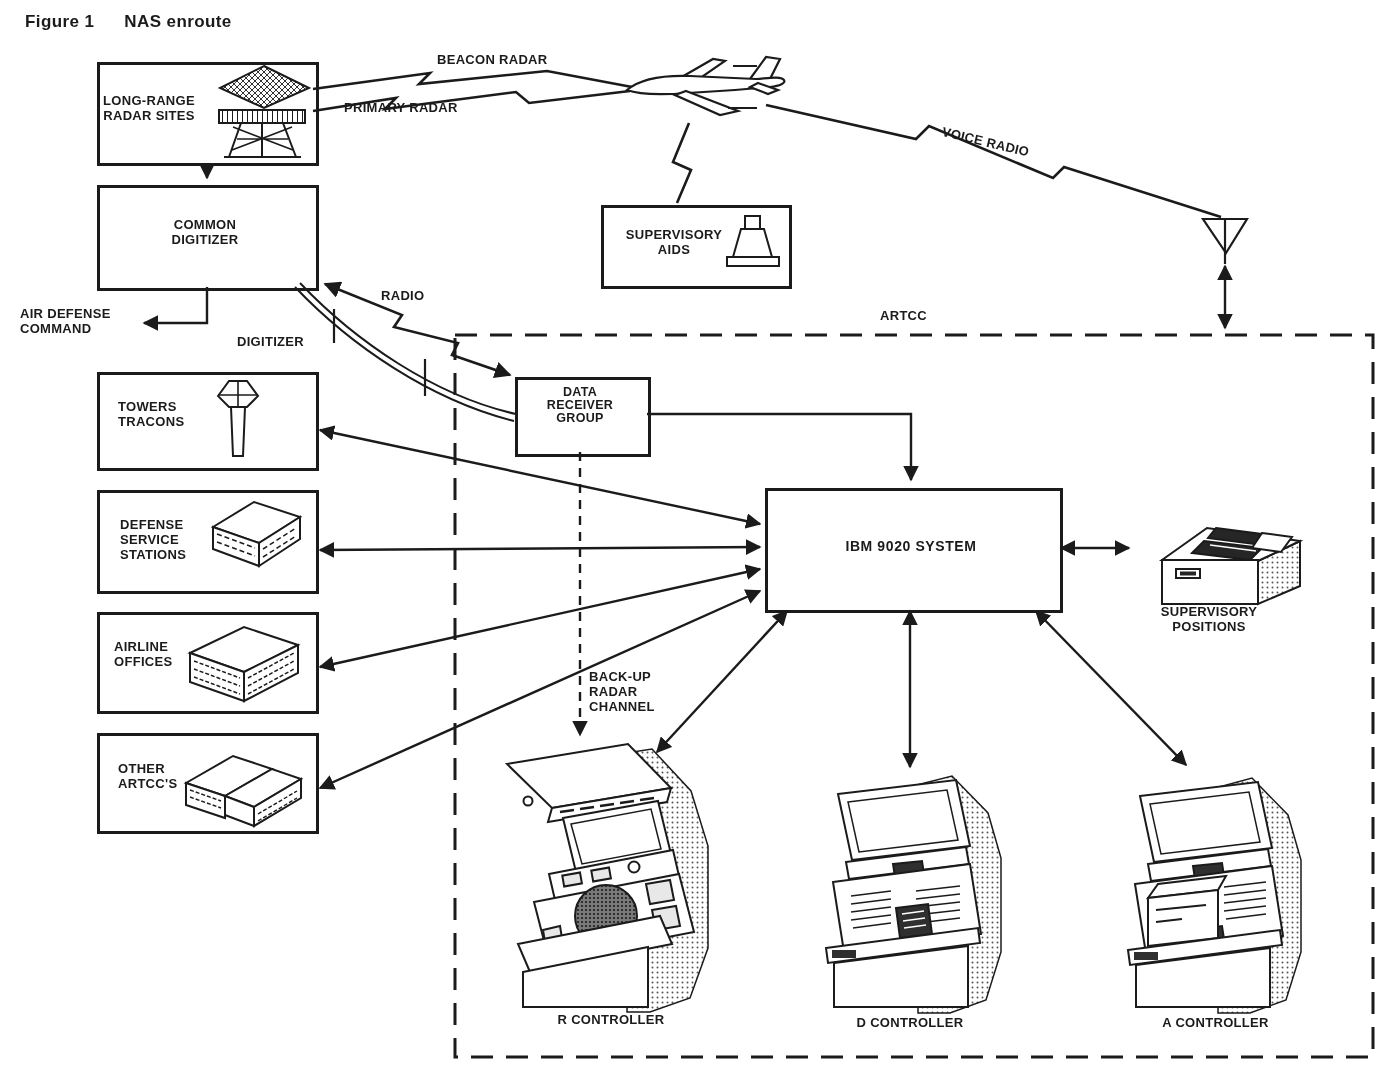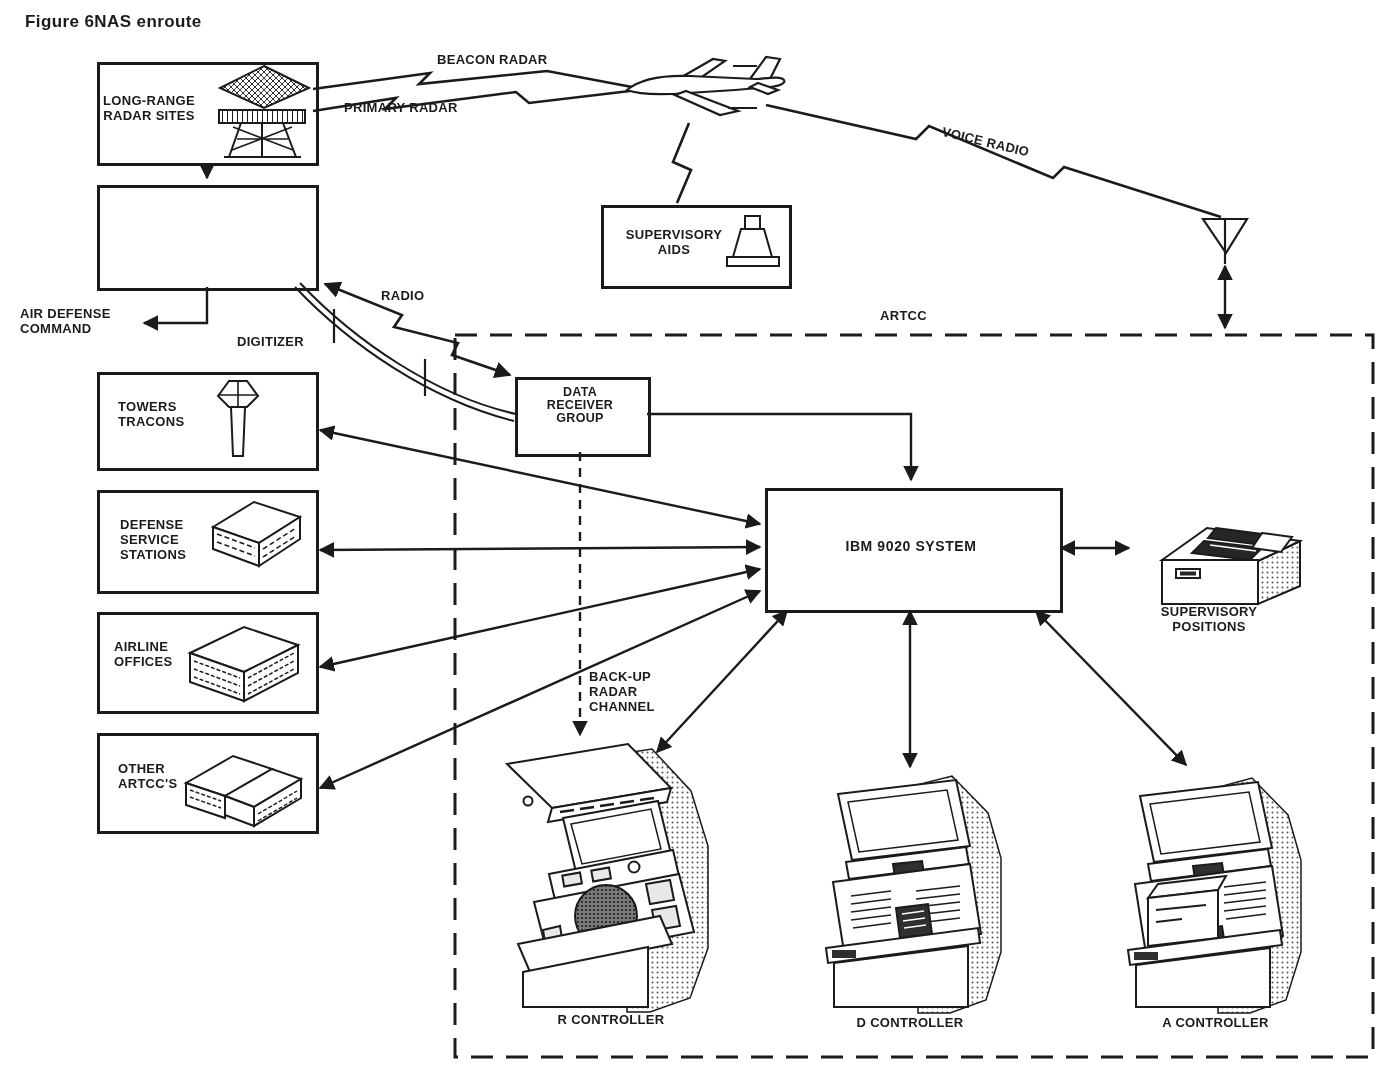--- a/index.html
+++ b/index.html
@@ -4,21 +4,21 @@
 <style>
   html,body{margin:0;padding:0;background:#e8e8e8;}
   .stage{position:relative;width:1400px;height:1092px;background:#ffffff;overflow:hidden;
          font-family:"Liberation Sans",sans-serif;color:#1b1b1b;}
   svg.wires{position:absolute;left:0;top:0;z-index:1;pointer-events:none;}
   .box{position:absolute;border:3px solid #1b1b1b;background:transparent;z-index:2;}
   .lbl{position:absolute;z-index:3;font-weight:700;font-size:13px;line-height:15px;
        white-space:pre-line;letter-spacing:.3px;}
   .ctr{text-align:center;}
   .title{position:absolute;left:25px;top:12px;z-index:3;font-size:17px;font-weight:700;letter-spacing:.4px;}
-  .title .t2{}
+  .title .t2{margin-left:30px;}
   .rot{transform:rotate(13.5deg);transform-origin:left top;}
   .sm{font-size:12.5px;line-height:13px;}
   .lg{font-size:14px;letter-spacing:.6px;}
 </style>
 </head>
 <body>
 
 <div class="stage">
 
   <svg class="wires" width="1400" height="1092" viewBox="0 0 1400 1092">
@@ -247,25 +247,27 @@
   <div class="box" style="left:97px;top:185px;width:216px;height:100px"></div>
   <div class="box" style="left:601px;top:205px;width:185px;height:78px"></div>
   <div class="box" style="left:97px;top:372px;width:216px;height:93px"></div>
   <div class="box" style="left:97px;top:490px;width:216px;height:98px"></div>
   <div class="box" style="left:97px;top:612px;width:216px;height:96px"></div>
   <div class="box" style="left:97px;top:733px;width:216px;height:95px"></div>
   <div class="box" style="left:515px;top:377px;width:130px;height:74px"></div>
   <div class="box" style="left:765px;top:488px;width:292px;height:119px"></div>
 
   <div class="title">
-    <span>Figure 6</span><span class="t2">NAS enroute</span>
+    <span>Figure 1</span><span class="t2">NAS enroute</span>
   </div>
 
   <div class="lbl ctr" style="left:88px;top:93px;width:122px">LONG-RANGE
 RADAR SITES</div>
+  <div class="lbl ctr" style="left:97px;top:217px;width:216px">COMMON
+DIGITIZER</div>
   <div class="lbl" style="left:20px;top:306px">AIR DEFENSE
 COMMAND</div>
   <div class="lbl ctr" style="left:608px;top:227px;width:132px">SUPERVISORY
 AIDS</div>
   <div class="lbl" style="left:118px;top:399px">TOWERS
 TRACONS</div>
   <div class="lbl" style="left:120px;top:517px">DEFENSE
 SERVICE
 STATIONS</div>
   <div class="lbl" style="left:114px;top:639px">AIRLINE

